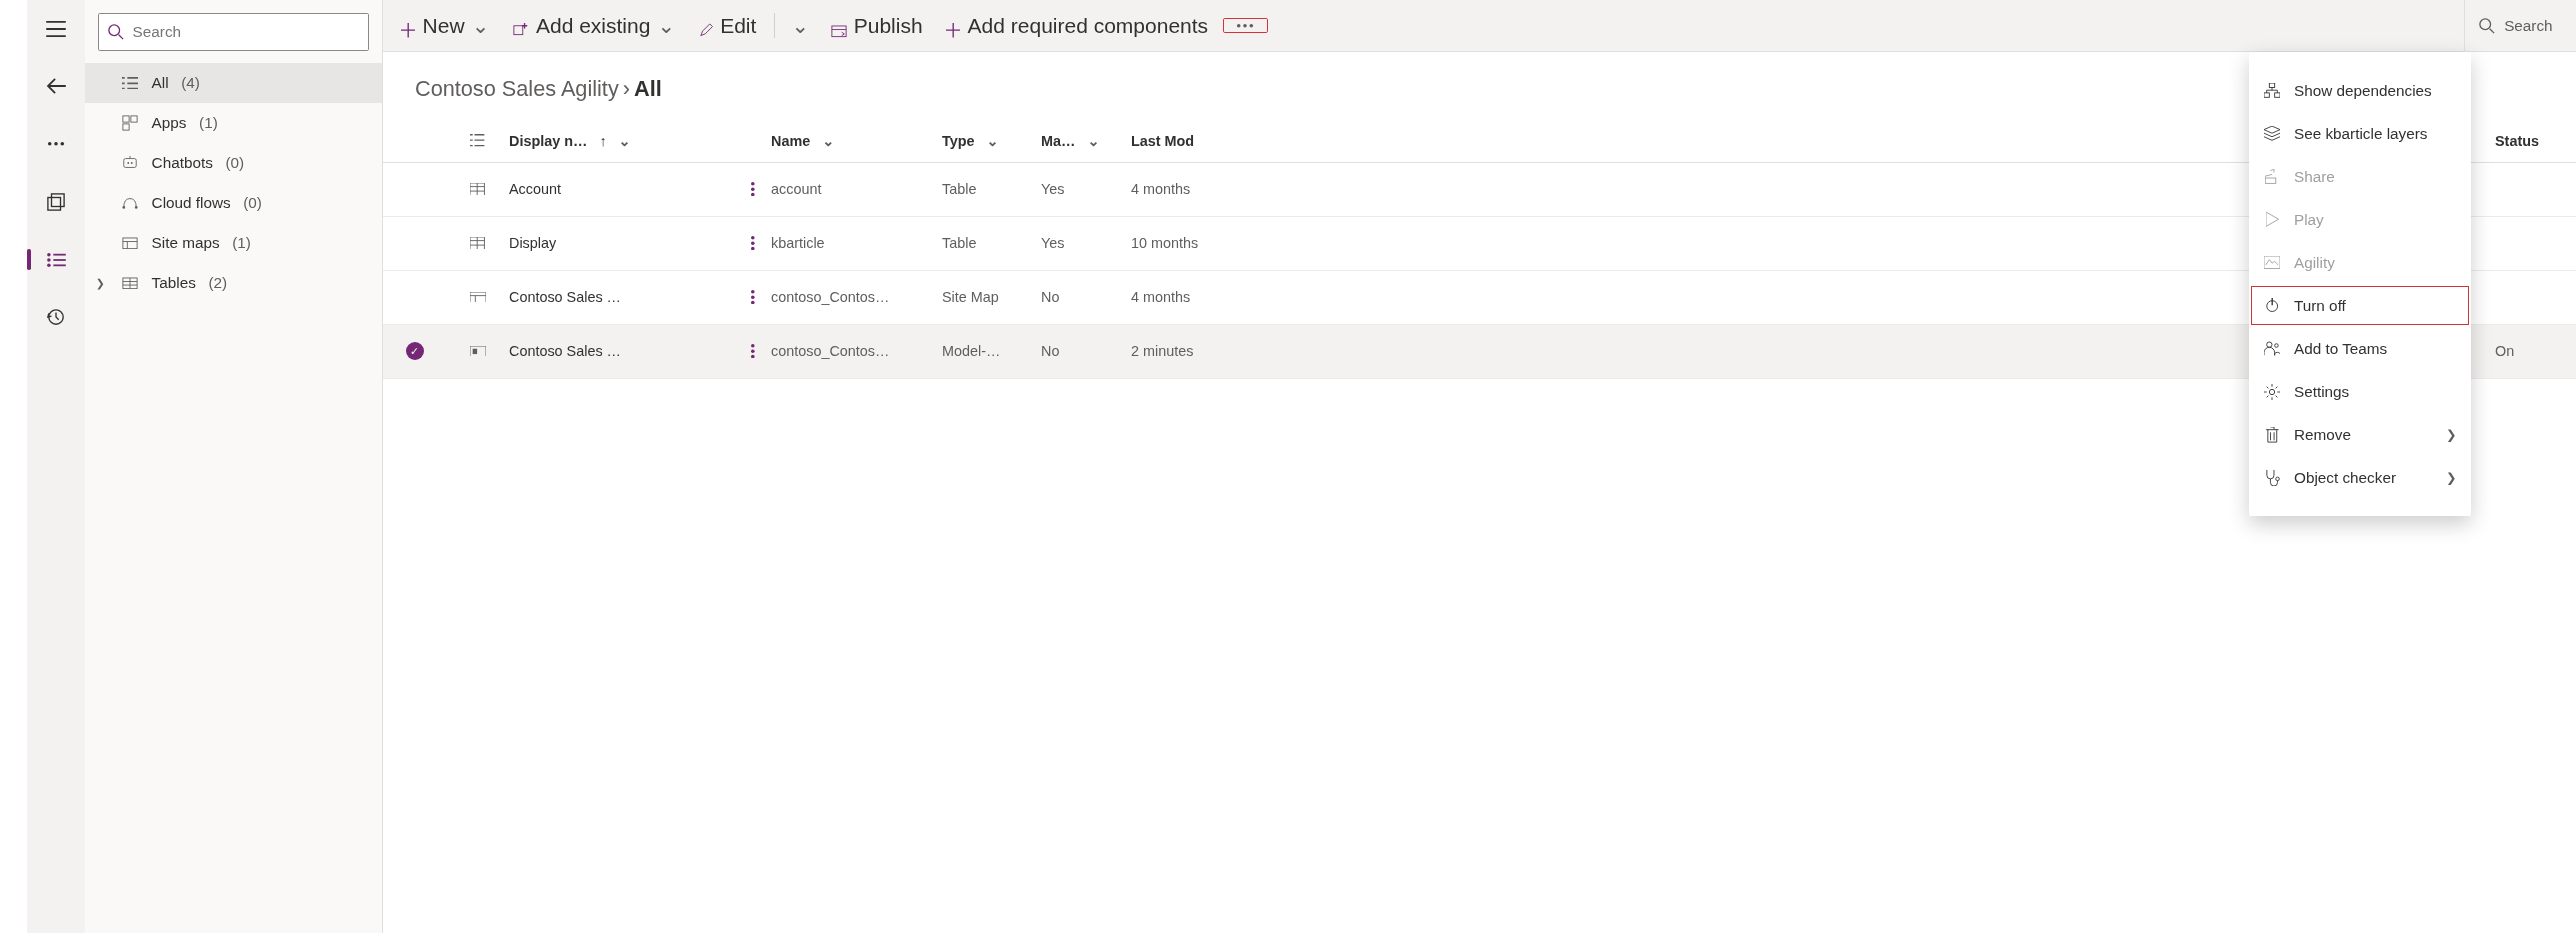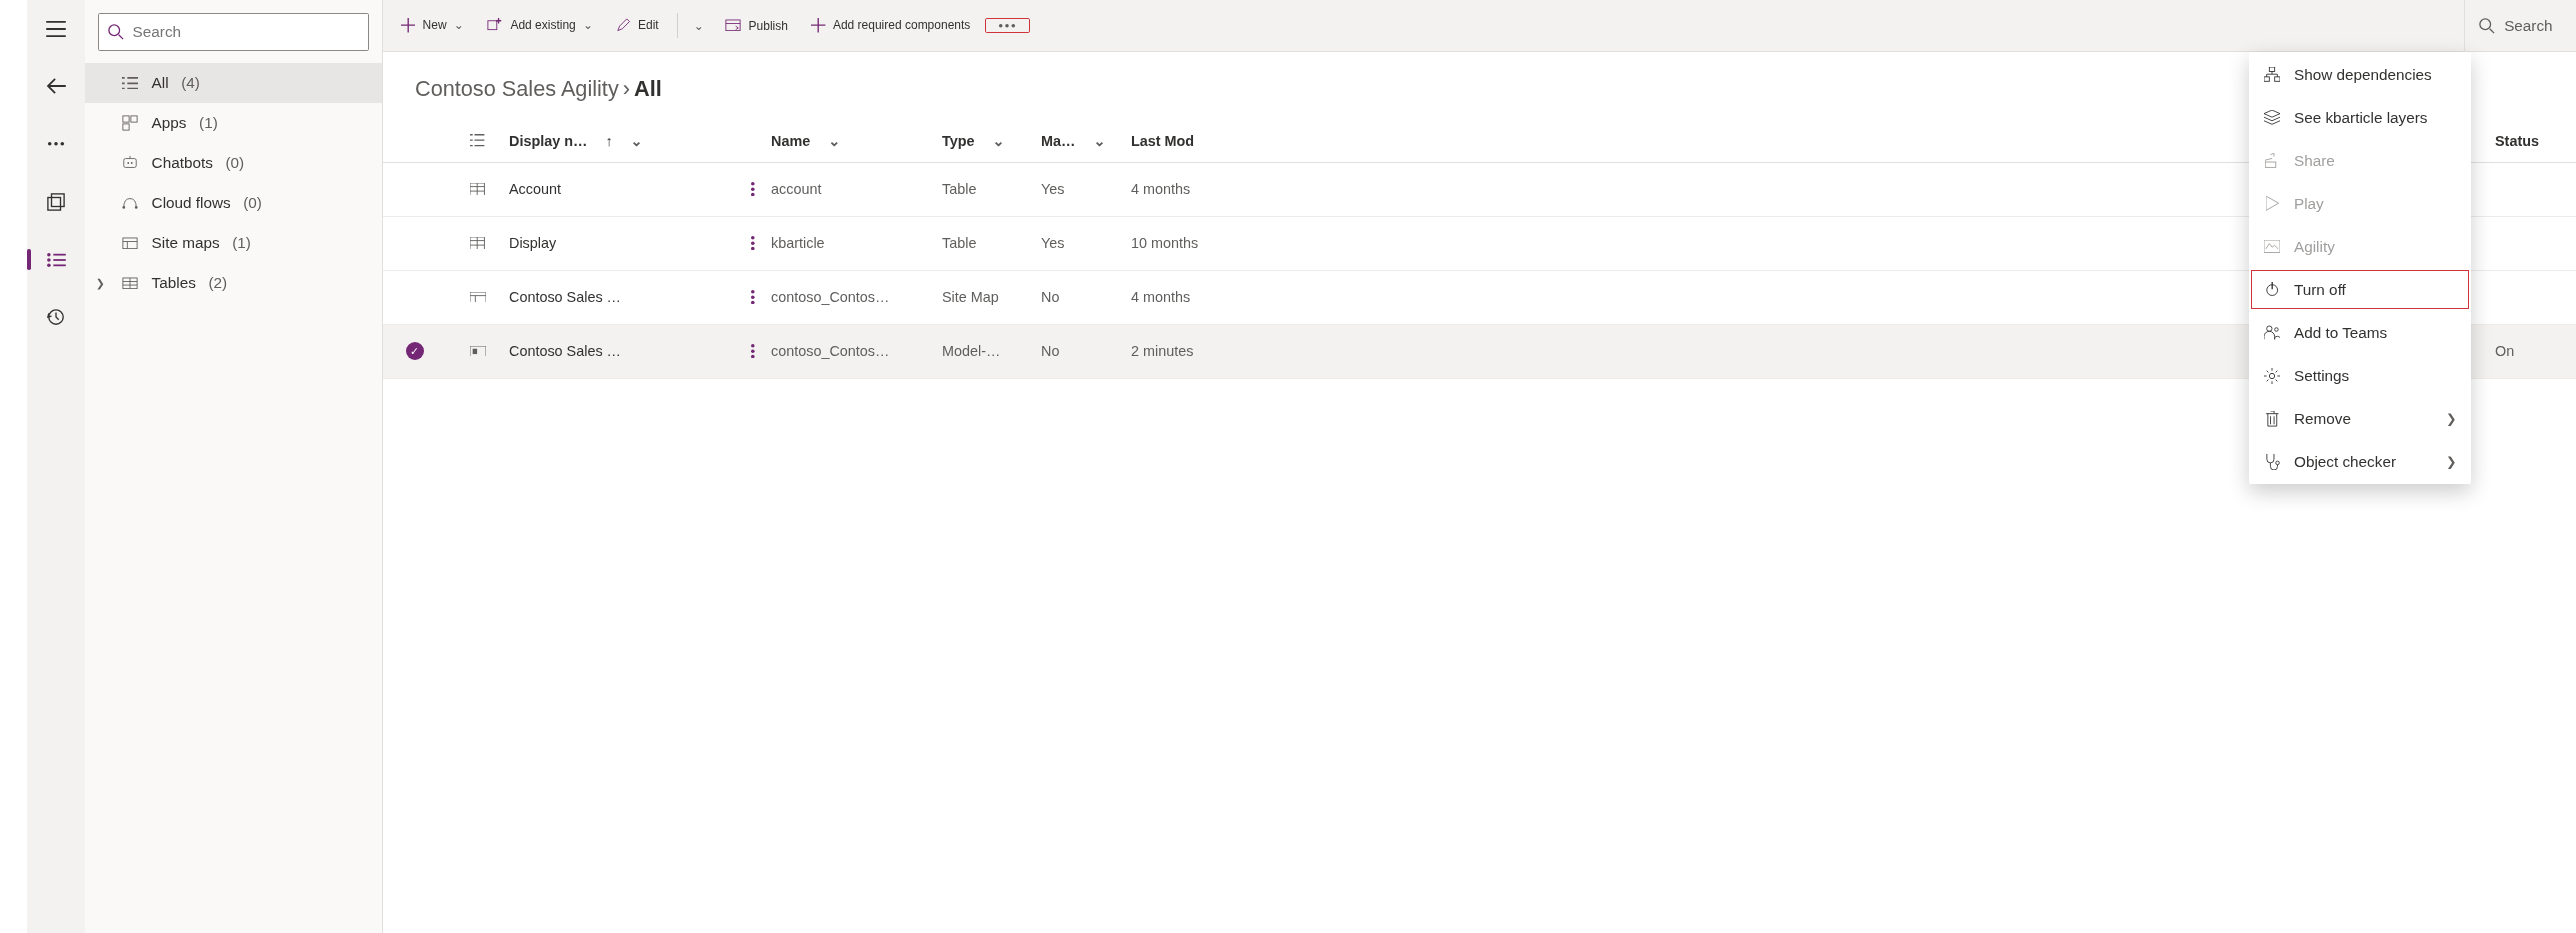--- a/index.html
+++ b/index.html
@@ -20,48 +20,48 @@
 .nav { padding: 3.6px 0; }
 .nav-item { display:flex; align-items:center; height:40px; padding:0 14.4px 0 36px; gap:12.6px; cursor:pointer; font-size:15.3px; color:#323130; position:relative; }
 .nav-item.selected { background:#e8e6e4; }
 .nav-item .count { color:#605e5c; }
 .nav-item .chev { position:absolute; left:10.8px; color:#605e5c; font-size:10.8px; }
 .nav-icon { width:18px; display:flex; justify-content:center; color:#605e5c; }
 
 
 .main { flex:1; display:flex; flex-direction:column; }
 .cmdbar { height:52px; background:#f3f2f1; display:flex; align-items:center; padding:0 9px; gap:5.4px; border-bottom:0.9px solid #e1dfdd; }
-.cmd { display:flex; align-items:flex-start; gap:7.2px; padding:5.4px 9px; cursor:pointer; font-size:12px; color:#323130; border-radius:1.8px; }
+.cmd { display:flex; align-items:flex-end; gap:7.2px; padding:5.4px 9px; cursor:pointer; font-size:21px; color:#323130; border-radius:1.8px; }
 .cmd .ic { color:#742774; }
 .cmd.chev-only { padding:5.4px 7.2px; }
 .cmdbar .sep { width:0.9px; height:25px; background:#d2d0ce; margin:0 3.6px; }
 .cmdbar .spacer { flex:1; }
 .more-btn { border:1.8px solid #d13438; padding:3.6px 12.6px; }
 .search-right { display:flex; align-items:center; gap:9px; padding:0 14.4px; font-size:15.3px; color:#605e5c; border-left:0.9px solid #e1dfdd; height:100%; }
 
 
 .crumb { padding:23.5px 32px 9px; font-size:21.7px; color:#605e5c; display:flex; gap:4px; align-items:center; }
 .crumb .cur { color:#323130; font-weight:600; }
 
 
 .tbl { padding:9px 0 0 0; }
 .thead, .trow { display:grid; grid-template-columns: 63px 63px 226px 36px 171px 99px 90px 180px 1fr 81px; align-items:center; padding:0 0 0 0; }
 .thead { height:43px; border-bottom:0.9px solid #e1dfdd; font-weight:600; color:#323130; font-size:14.4px; }
-.thead .hcell { display:flex; align-items:center; gap:18px; cursor:pointer; }
+.thead .hcell { display:flex; align-items:center; gap:12px; cursor:pointer; }
 .trow { height:54px; border-bottom:0.9px solid #edebe9; font-size:14.4px; }
 .trow.selected { background:#f3f2f1; }
 .trow .cell { white-space:nowrap; overflow:hidden; text-overflow:ellipsis; color:#323130; }
 .trow .cell.sec { color:#605e5c; }
 .sel-ic { display:flex; justify-content:center; }
 .type-ic { display:flex; justify-content:center; color:#605e5c; }
 .row-more { color:#742774; cursor:pointer; display:flex; justify-content:center; }
 .checkmark { width:18px; height:18px; border-radius:50%; background:#742774; color:#fff; display:flex; align-items:center; justify-content:center; font-size:10.8px; }
 
 
-.menu { position:absolute; top:52px; right:105px; width:222px; background:#fff; box-shadow:0 7.2px 21.7px rgba(0,0,0,.2); border-radius:1.8px; padding:1px 0; z-index:50; }
+.menu { position:absolute; top:52px; right:105px; width:222px; background:#fff; box-shadow:0 7.2px 21.7px rgba(0,0,0,.2); border-radius:1.8px; padding:17px 0; z-index:50; }
 .menu-item { display:flex; align-items:center; gap:12.6px; height:43px; padding:0 14.4px; font-size:15.3px; cursor:pointer; color:#323130; position:relative; }
 .menu-item.disabled { color:#a19f9d; cursor:default; }
 .menu-item .mic { width:18px; display:flex; justify-content:center; }
 .menu-item.hl { outline:1.8px solid #d13438; outline-offset:-3.6px;text-align:center; }
 .menu-item .sub { margin-left:auto; color:#605e5c; font-size:12.6px; }
 
 svg { display:block; }
 </style>
 </head>
 <body>

